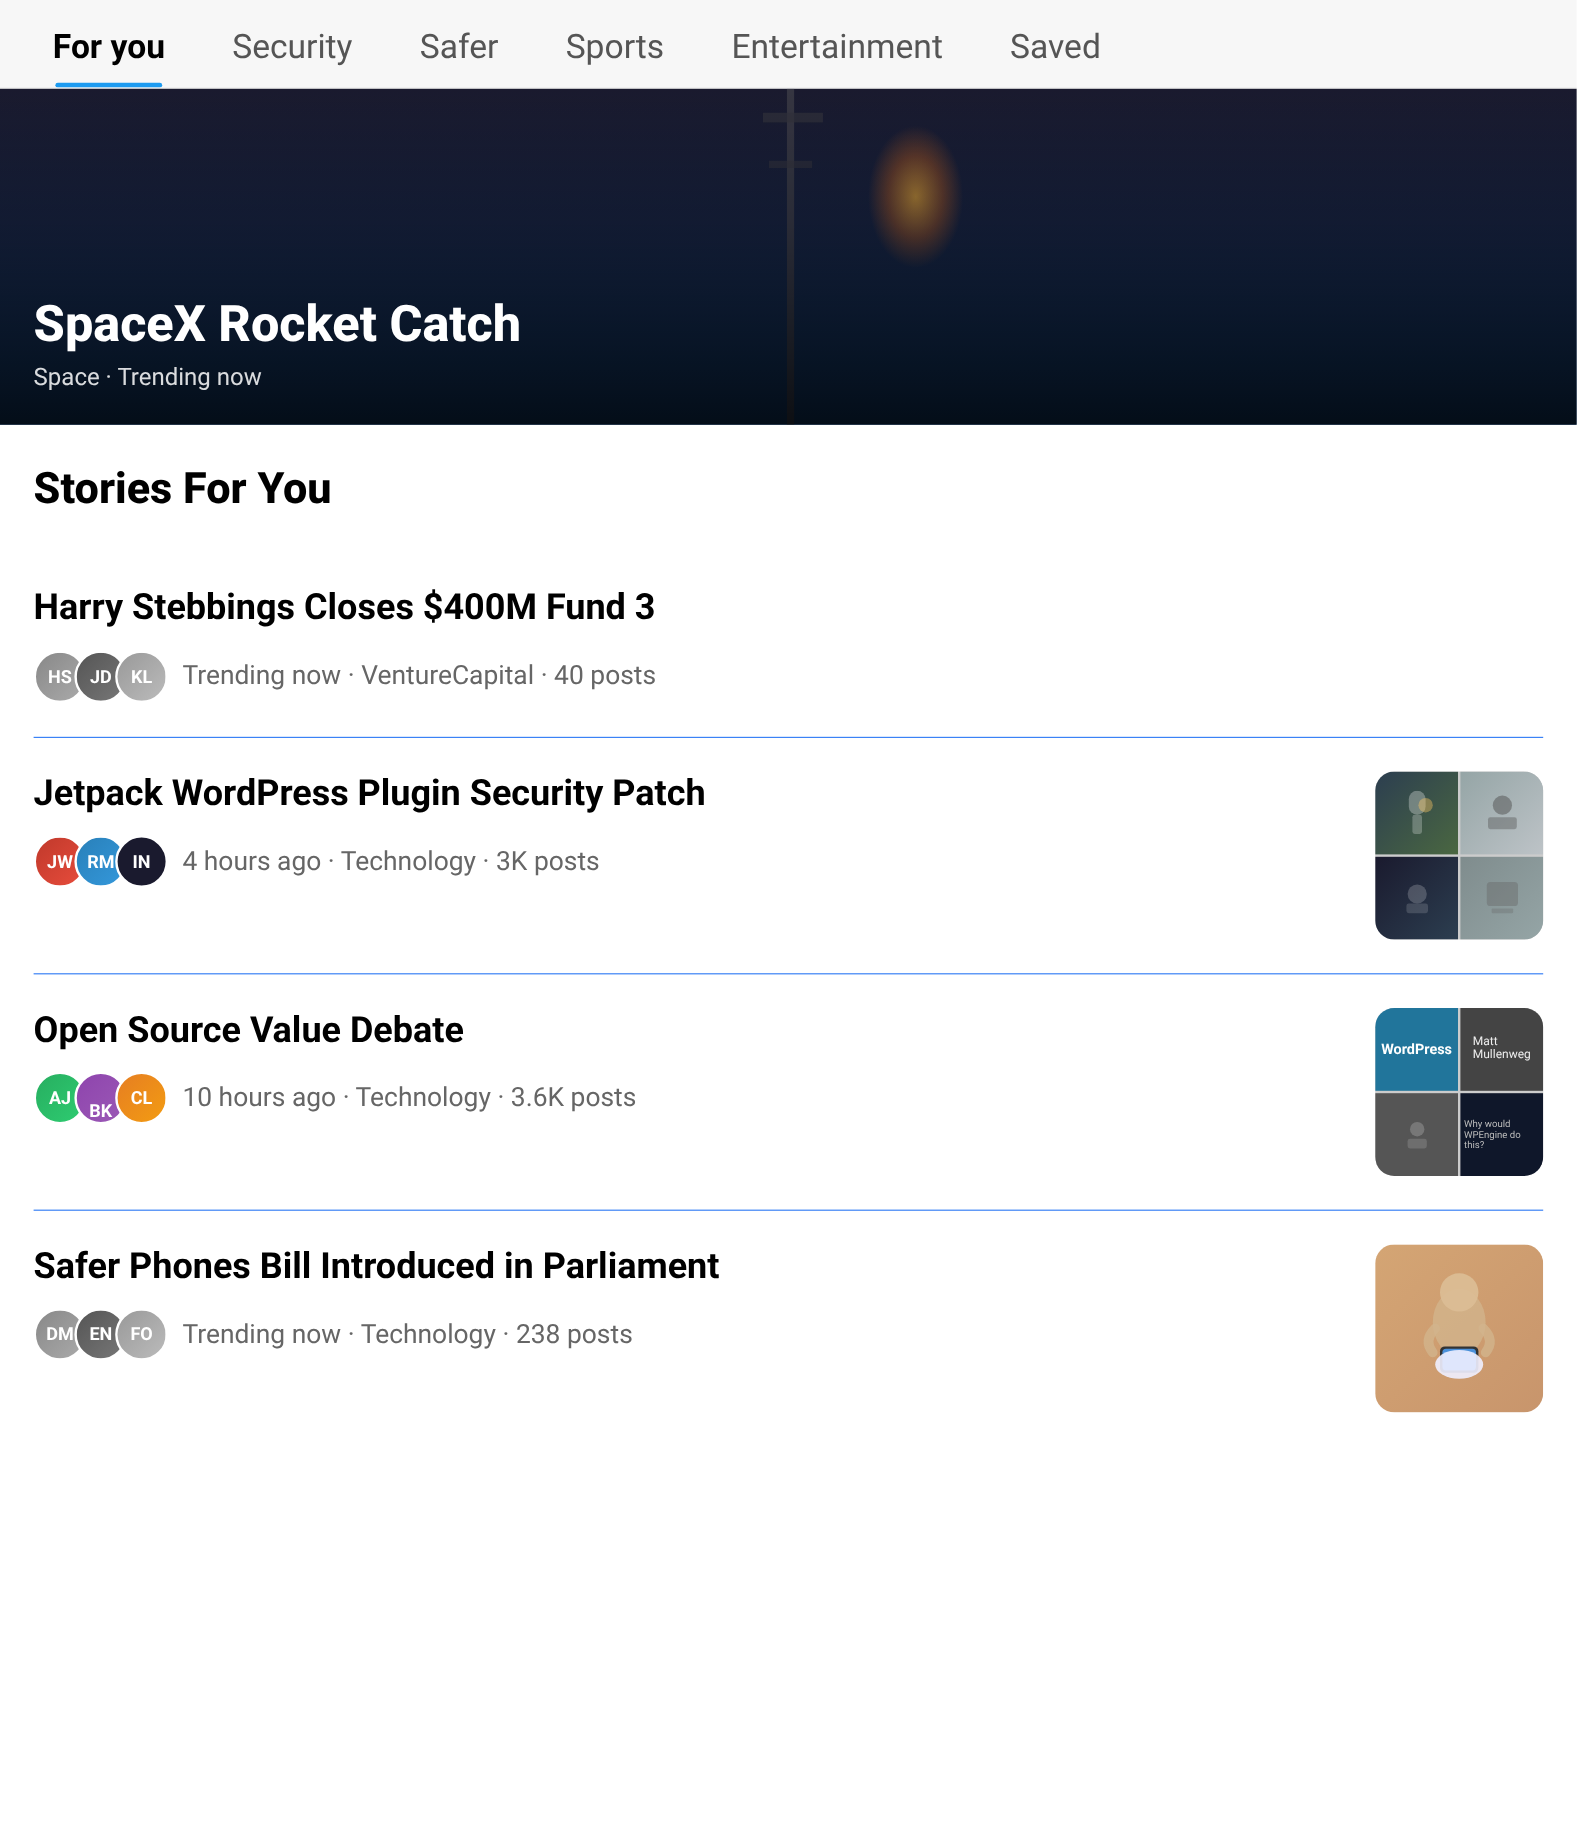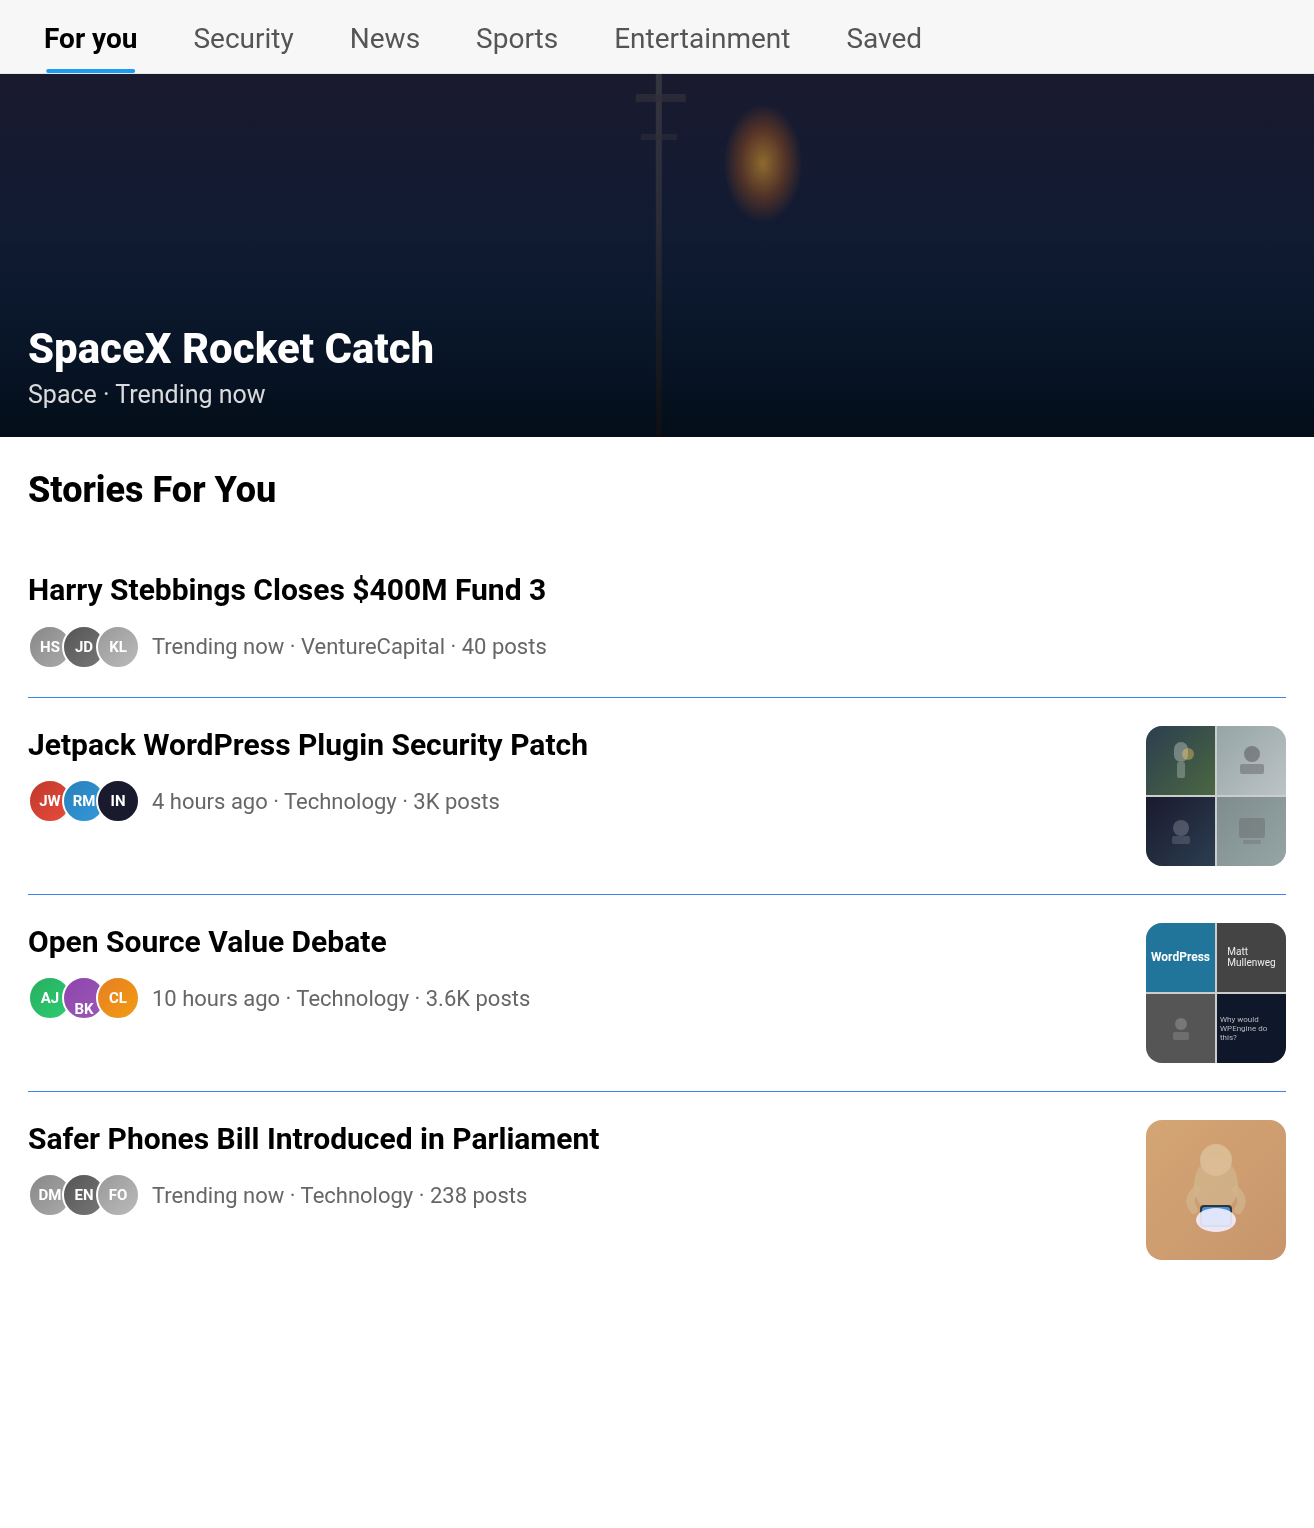--- a/index.html
+++ b/index.html
@@ -42,21 +42,21 @@
       width: 60%;
       height: 4px;
       background: #1d9bf0;
       border-radius: 2px;
     }
 
     
     .hero {
       position: relative;
       width: 100%;
-      height: 363px;
+      height: 280px;
       background: linear-gradient(to bottom, #1a1a2e 0%, #16213e 40%, #0f3460 100%);
       overflow: hidden;
       display: flex;
       align-items: flex-end;
       padding: 28px 28px;
     }
     .hero-overlay {
       position: absolute;
       inset: 0;
       background: linear-gradient(to top, rgba(0,0,0,0.75) 0%, rgba(0,0,0,0.2) 60%, transparent 100%);
@@ -109,21 +109,21 @@
       z-index: 2;
     }
     .hero-title {
       font-size: 42px;
       font-weight: 800;
       color: #fff;
       line-height: 1.1;
       margin-bottom: 8px;
     }
     .hero-meta {
-      font-size: 25px;
+      font-size: 20px;
       color: rgba(255,255,255,0.85);
     }
 
     
     .stories-section {
       padding: 32px 28px 0;
     }
     .stories-heading {
       font-size: 36px;
       font-weight: 800;
@@ -244,21 +244,21 @@
       padding-right: 0;
     }
   </style>
 </head>
 <body>
 
 <nav class="nav-tabs">
 
 <div class="nav-tab active">For you</div>
     <div class="nav-tab">Security</div>
-    <div class="nav-tab">News</div>
+    <div class="nav-tab">Safer</div>
     <div class="nav-tab">Sports</div>
     <div class="nav-tab">Entertainment</div>
     <div class="nav-tab">Saved</div>
   </nav>
 
 <div class="hero">
   <div class="hero-image-elements">
     <div class="rocket-tower"></div>
     <div class="hero-glow"></div>
   </div>

